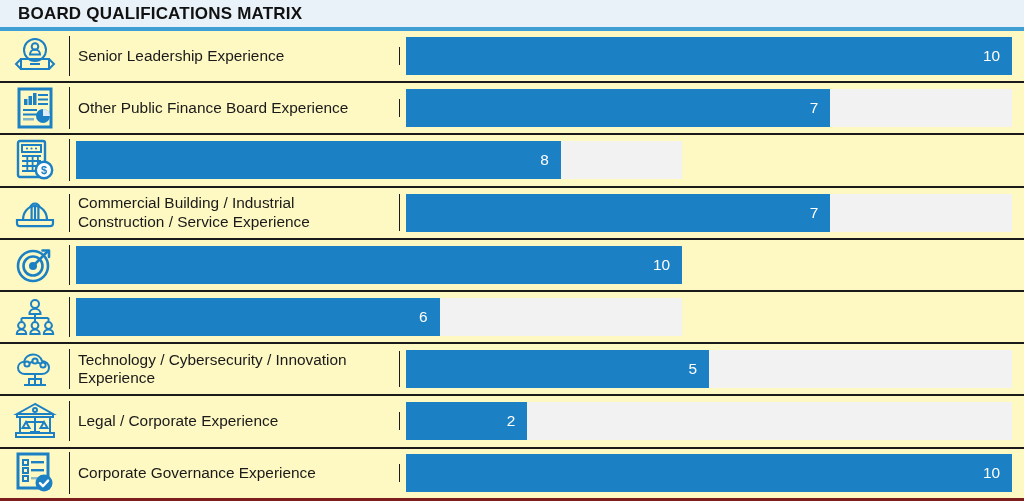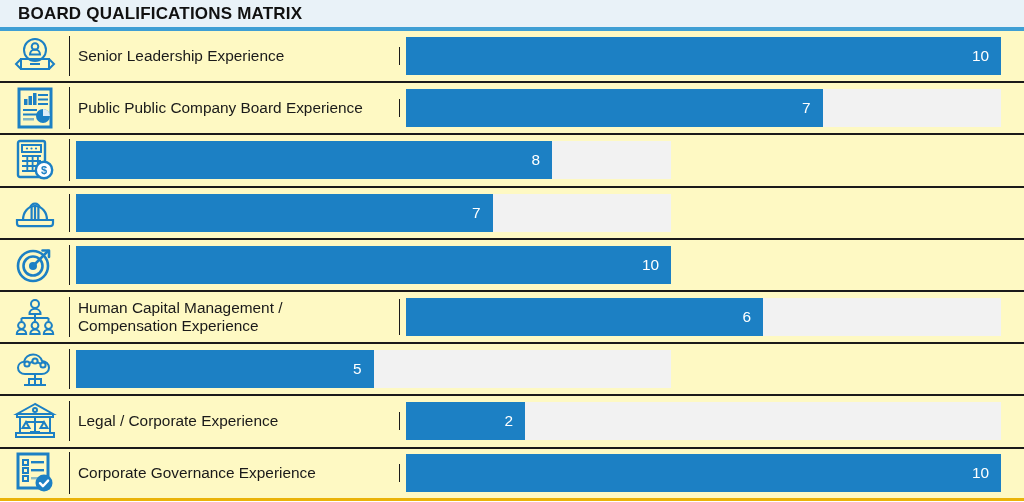--- a/index.html
+++ b/index.html
@@ -38,21 +38,21 @@
   
   .rows { position: relative; }
   .row {
     position: relative;
     display: flex;
     align-items: center;
     height: 52.2px;
     border-bottom: 2px solid #1a1a1a;
     background: #fef9c3;
   }
-  .row:last-child { border-bottom: 3px solid #eab308; }
+  .row:last-child { border-bottom: 3px solid #7f1d1d; }
 
   .cell-icon {
     width: 70px;
     min-width: 70px;
     display: flex;
     align-items: center;
     justify-content: center;
     border-right: 1px solid #1a1a1a;
   }
   .cell-icon svg { display: block; }
@@ -70,21 +70,21 @@
     line-height: 1.18;
     color: #1a1a1a;
   }
 
   .cell-bar {
     width: 624px;
     min-width: 624px;
     display: flex;
     align-items: center;
     padding-left: 6px;
-    padding-right: 23px;
+    padding-right: 12px;
   }
   .track {
     position: relative;
     width: 100%;
     height: 38px;
     background: #f2f2f2;
   }
   .fill {
     position: absolute;
     left: 0; top: 0; bottom: 0;
@@ -151,21 +151,21 @@
         <rect x="7" y="22" width="14" height="2"></rect>
         <rect x="7" y="26.5" width="14" height="2"></rect>
         <rect x="7" y="31" width="11" height="2.5" opacity="0.55"></rect>
         <circle cx="27" cy="29" r="7"></circle>
       </g>
       <path d="M27 29 L27 22 A7 7 0 0 1 34 29 Z" fill="#ffffff" opacity="0.85"></path>
     </svg>
           </span>
         </div>
         <div class="cell-label">
-          <div class="txt">Public Public Company Board Experience</div>
+          <div class="txt">Other Public Finance Board Experience</div>
         </div>
         <div class="cell-bar">
           <div class="track">
             <div class="fill" style="width: 70%;">
               <span class="val">7</span>
             </div>
           </div>
         </div>
       </div>
       <div class="row">
@@ -201,20 +201,23 @@
           <span>
     <svg width="44" height="38" viewBox="0 0 44 38">
       <g fill="none" stroke="#1c80c4" stroke-width="2.2">
         <path d="M10 26c0-8 5.4-14 12-14s12 6 12 14"></path>
         <path d="M17.5 13.5c0-2.2 2-3.8 4.5-3.8s4.5 1.6 4.5 3.8"></path>
         <path d="M18.6 12.2V26M22 11V26M25.4 12.2V26"></path>
         <path d="M4 26h36v3.2a3 3 0 0 1-3 3H7a3 3 0 0 1-3-3z"></path>
       </g>
     </svg>
           </span>
+        </div>
+        <div class="cell-label">
+          <div class="txt">Commercial Building / Industrial<br>Construction / Service Experience</div>
         </div>
         <div class="cell-bar">
           <div class="track">
             <div class="fill" style="width: 70%;">
               <span class="val">7</span>
             </div>
           </div>
         </div>
       </div>
       <div class="row">
@@ -252,23 +255,20 @@
         <circle cx="7.5" cy="28.5" r="3.4"></circle>
         <path d="M2.8 37c0-2.7 2.1-4.6 4.7-4.6s4.7 1.9 4.7 4.6z"></path>
         <circle cx="21" cy="28.5" r="3.4"></circle>
         <path d="M16.3 37c0-2.7 2.1-4.6 4.7-4.6s4.7 1.9 4.7 4.6z"></path>
         <circle cx="34.5" cy="28.5" r="3.4"></circle>
         <path d="M29.8 37c0-2.7 2.1-4.6 4.7-4.6s4.7 1.9 4.7 4.6z"></path>
       </g>
     </svg>
           </span>
         </div>
-        <div class="cell-label">
-          <div class="txt">Human Capital Management /<br>Compensation Experience</div>
-        </div>
         <div class="cell-bar">
           <div class="track">
             <div class="fill" style="width: 60%;">
               <span class="val">6</span>
             </div>
           </div>
         </div>
       </div>
       <div class="row">
         <div class="cell-icon">
@@ -278,20 +278,23 @@
         <path d="M12 25c-4 0-7-2.6-7-6.2 0-3.3 2.6-5.9 6-6.1.8-4.2 4.6-7.2 9.1-7.2 4.2 0 7.8 2.7 8.9 6.4 3.9.2 7 3.2 7 6.8 0 3.7-3.2 6.3-7.3 6.3z"></path>
         <circle cx="14" cy="15" r="2.6"></circle>
         <circle cx="22" cy="12" r="2.6"></circle>
         <circle cx="30" cy="16" r="2.6"></circle>
         <path d="M16.5 14l3-1.2M24.4 13.1l3.3 1.8"></path>
         <path d="M22 25v11M22 30h-6v6M22 30h6v6"></path>
         <path d="M11 36h22"></path>
       </g>
     </svg>
           </span>
+        </div>
+        <div class="cell-label">
+          <div class="txt">Technology / Cybersecurity / Innovation<br>Experience</div>
         </div>
         <div class="cell-bar">
           <div class="track">
             <div class="fill" style="width: 50%;">
               <span class="val">5</span>
             </div>
           </div>
         </div>
       </div>
       <div class="row">

